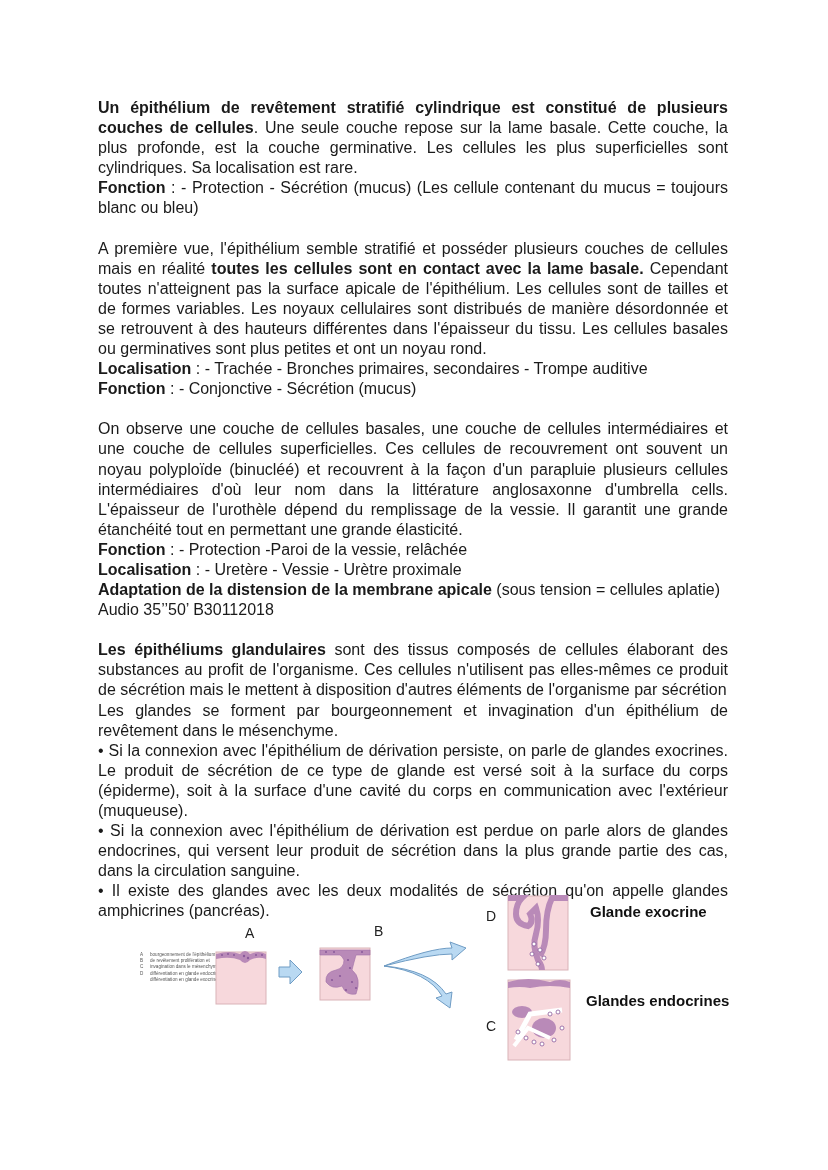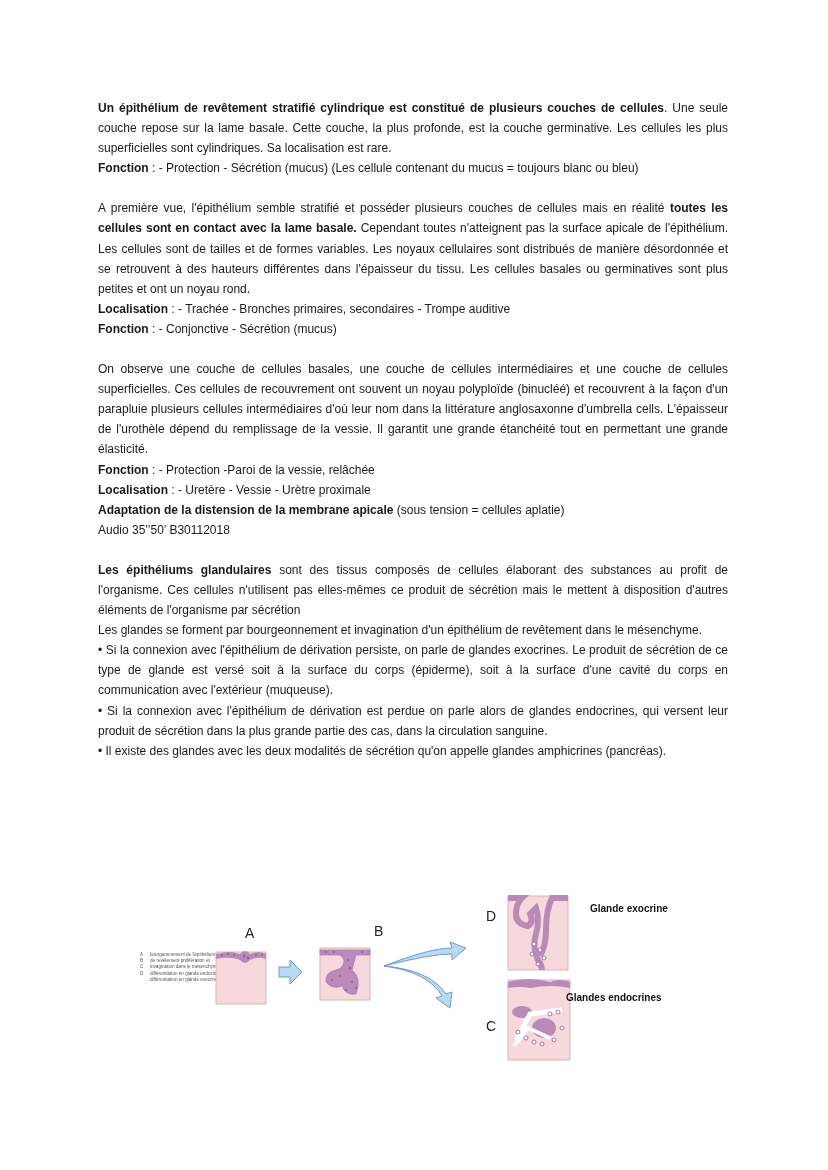--- a/index.html
+++ b/index.html
@@ -1,35 +1,35 @@
 <!DOCTYPE html>
 <html><head>
   <meta charset="utf-8">
   <style>
     html, body { margin: 0; padding: 0; background: #ffffff; }
     body { width: 828px; height: 1170px; position: relative; overflow: hidden; }
     .page {
       position: absolute; left: 98px; top: 98px; width: 630px;
       font-family: "Liberation Sans", sans-serif;
-      font-size: 12px; line-height: 20.1px; color: #1a1a1a;
+      font-size: 16px; line-height: 20.1px; color: #1a1a1a;
     }
     .p { margin: 0; text-align: justify; }
     .gap { height: 20px; }
     b { font-weight: bold; }
     .u { text-decoration: underline; font-weight: bold; }
     .line { display: block; }
     .figure { position: absolute; left: 130px; top: 890px; width: 600px; height: 180px; }
     .legend {
       position: absolute; left: 10px; top: 62px; width: 90px;
       font-family: "Liberation Sans", sans-serif; font-size: 4.6px; line-height: 6.2px; color: #555;
     }
     .legend .row { display: flex; }
     .legend .k { width: 10px; flex: none; }
     .fig-label { position: absolute; font-family: "Liberation Sans", sans-serif; font-size: 14px; color: #222; }
-    .fig-title { position: absolute; font-family: "Liberation Sans", sans-serif; font-size: 10px; font-weight: bold; color: #111; }
+    .fig-title { position: absolute; font-family: "Liberation Sans", sans-serif; font-size: 15px; font-weight: bold; color: #111; }
   </style>
 </head>
 <body>
 
 <div class="page">
   <p class="p">
     <b>Un épithélium de revêtement stratifié cylindrique est constitué de plusieurs couches de cellules</b><span>. Une seule couche repose sur la lame basale. Cette couche, la plus profonde, est la couche germinative. Les cellules les plus superficielles sont cylindriques. Sa localisation est rare.</span>
     <span class="line"><b>Fonction</b><span> : - Protection - Sécrétion (mucus) (Les cellule contenant du mucus = toujours blanc ou bleu)</span></span>
   </p>
   <div class="gap"></div>
@@ -145,14 +145,14 @@
           <circle cx="432" cy="138" r="2"></circle>
         </g>
     </g>
   </svg>
 
   <span class="fig-label" style="left:115px;top:35px">A</span>
   <span class="fig-label" style="left:244px;top:33px">B</span>
   <span class="fig-label" style="left:356px;top:18px">D</span>
   <span class="fig-label" style="left:356px;top:128px">C</span>
   <span class="fig-title" style="left:460px;top:13px">Glande exocrine</span>
-  <span class="fig-title" style="left:436px;top:102px">Glandes endocrines</span>
+  <span class="fig-title" style="left:456px;top:102px">Glandes endocrines</span>
 </div>
 
 </body></html>

